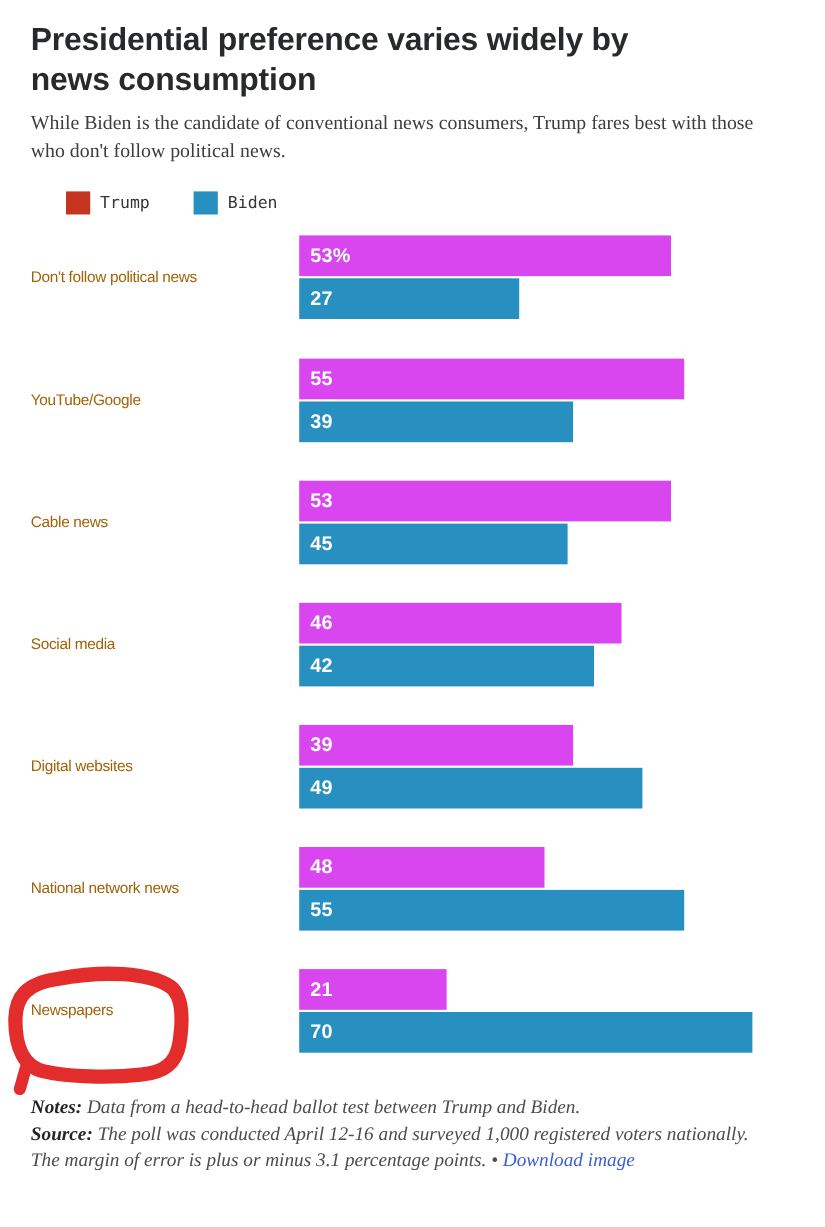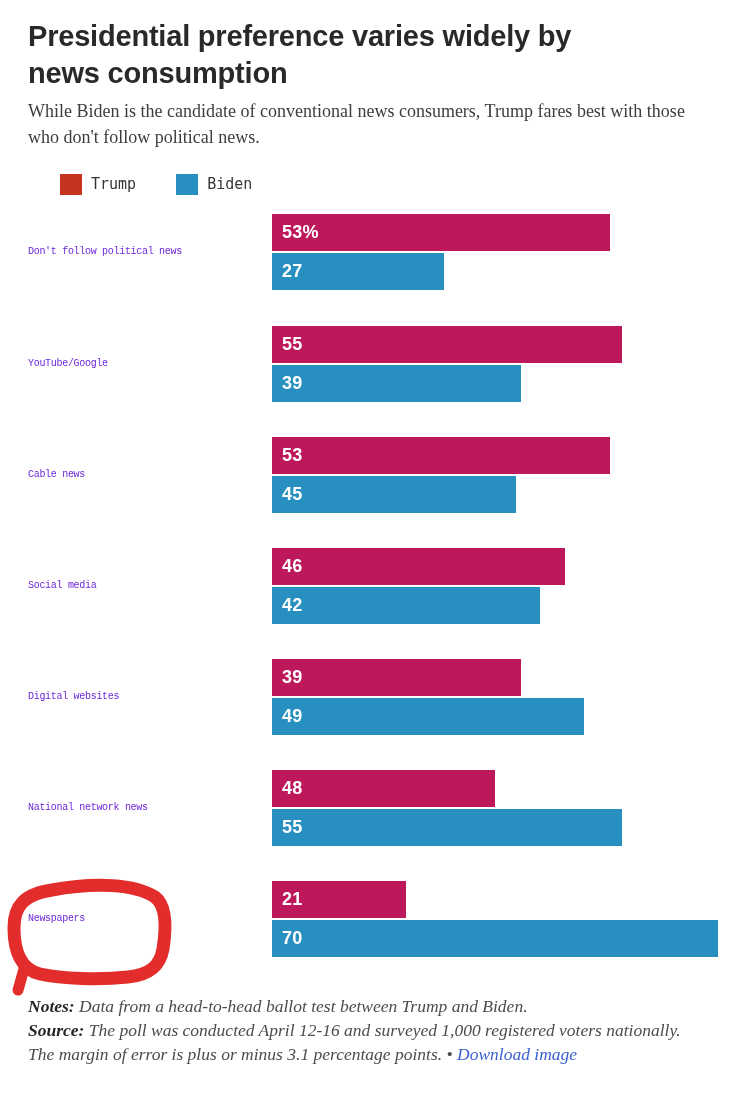--- a/index.html
+++ b/index.html
@@ -81,41 +81,41 @@
     left: 0;
     width: 694px;
     height: 76px;
   }
   .row-label {
     position: absolute;
     left: 0;
     top: 50%;
     transform: translateY(-50%);
     width: 238px;
-    font-family: Liberation Mono, monospace;
-    font-size: 10px;
+    font-family: Liberation Sans, sans-serif;
+    font-size: 14px;
     line-height: 1.55;
-    color: #6d28d9;
+    color: #a16207;
     letter-spacing: -0.3px;
   }
   .bars {
     position: absolute;
     left: 244px;
     top: 0;
     right: 0;
     height: 76px;
   }
   .bar {
     position: absolute;
     left: 0;
     height: 37px;
     display: flex;
     align-items: center;
   }
-  .bar.trump { top: 0; background: #be185d; }
+  .bar.trump { top: 0; background: #d946ef; }
   .bar.biden { top: 39px; background: #2790c0; }
   .bar-value {
     font-family: "Liberation Sans Narrow", "Liberation Sans", sans-serif;
     font-weight: bold;
     font-size: 18px;
     color: #ffffff;
     padding-left: 10px;
     white-space: nowrap;
     letter-spacing: 0.2px;
   }
@@ -167,21 +167,21 @@
   </div>
 
   <div class="plot">
 
     <div class="row" style="top:0px">
       <div class="row-label">Don't follow political news</div>
       <div class="bars">
         <div class="bar trump" style="width:338px">
           <span class="bar-value">53%</span>
         </div>
-        <div class="bar biden" style="width:172px">
+        <div class="bar biden" style="width:200px">
           <span class="bar-value">27</span>
         </div>
       </div>
     </div>
 
     <div class="row" style="top:112px">
       <div class="row-label">YouTube/Google</div>
       <div class="bars">
         <div class="bar trump" style="width:350px">
           <span class="bar-value">55</span>
@@ -239,21 +239,21 @@
         </div>
       </div>
     </div>
 
     <div class="row" style="top:667px">
       <div class="row-label">Newspapers</div>
       <div class="bars">
         <div class="bar trump" style="width:134px">
           <span class="bar-value">21</span>
         </div>
-        <div class="bar biden" style="width:446px">
+        <div class="bar biden" style="width:412px">
           <span class="bar-value">70</span>
         </div>
       </div>
     </div>
 
   </div>
 
   <div class="footer">
     <p>
       <b>Notes:</b><span> Data from a head-to-head ballot test between Trump and Biden.</span>

